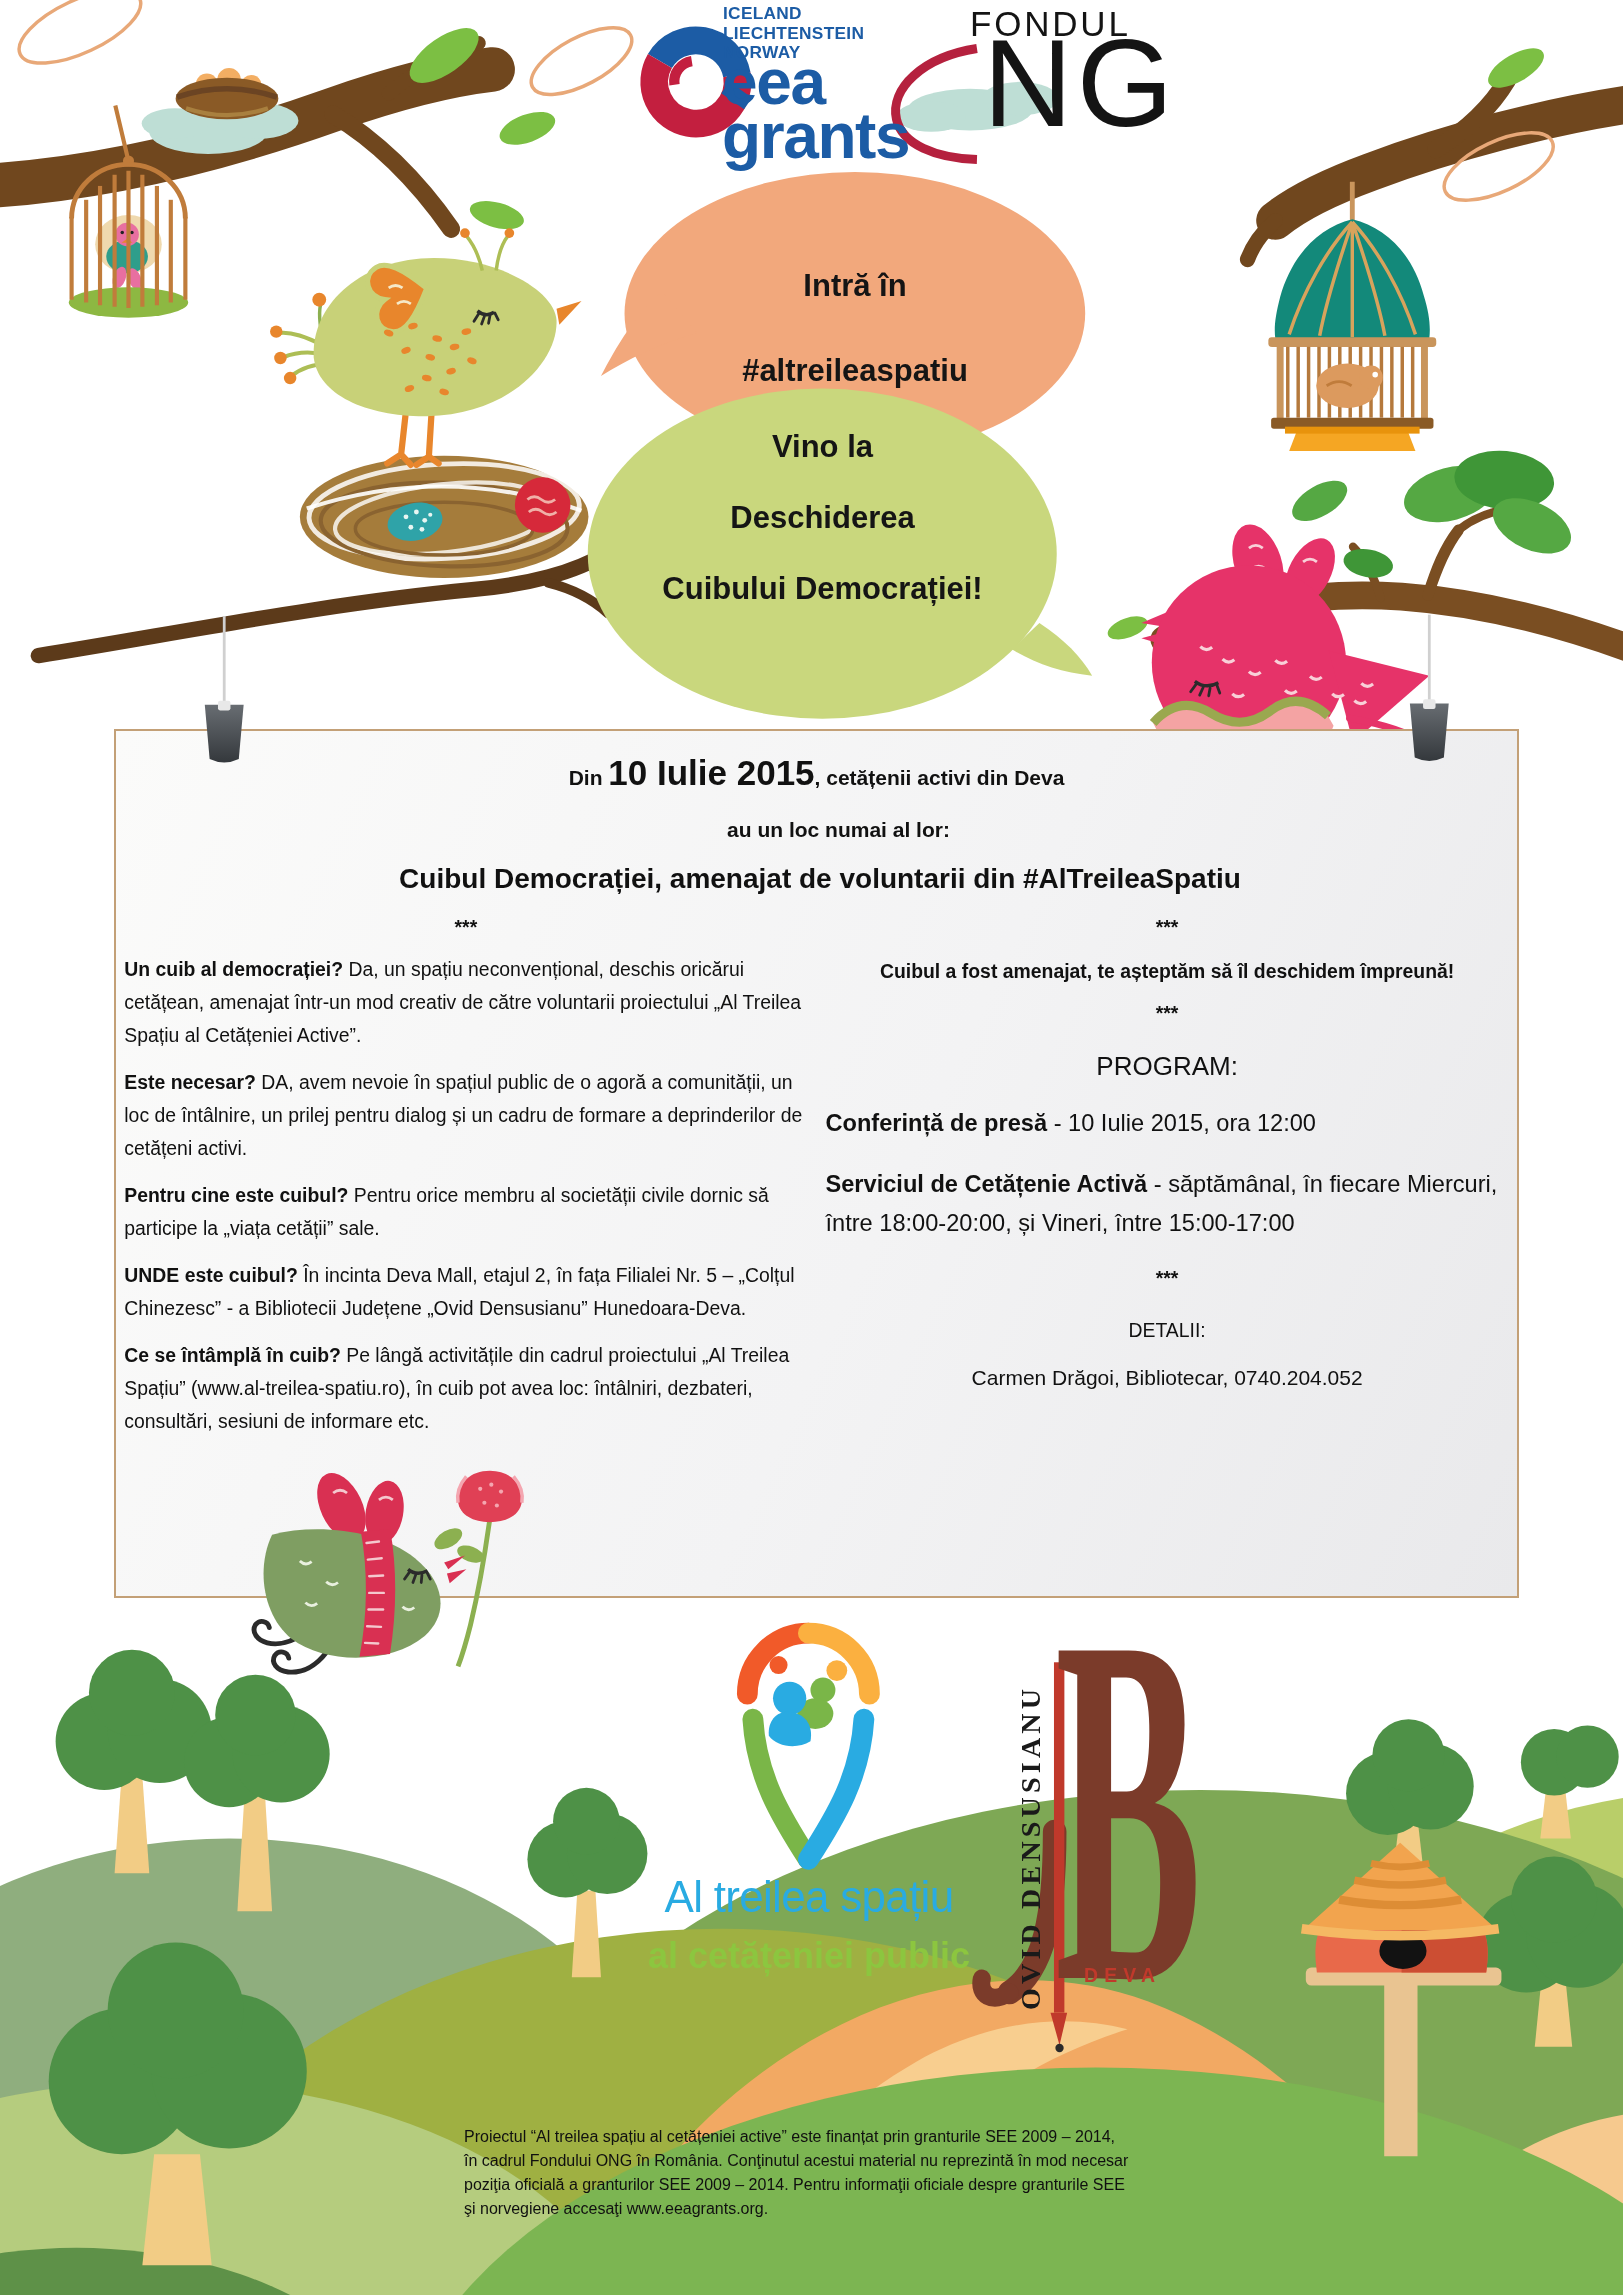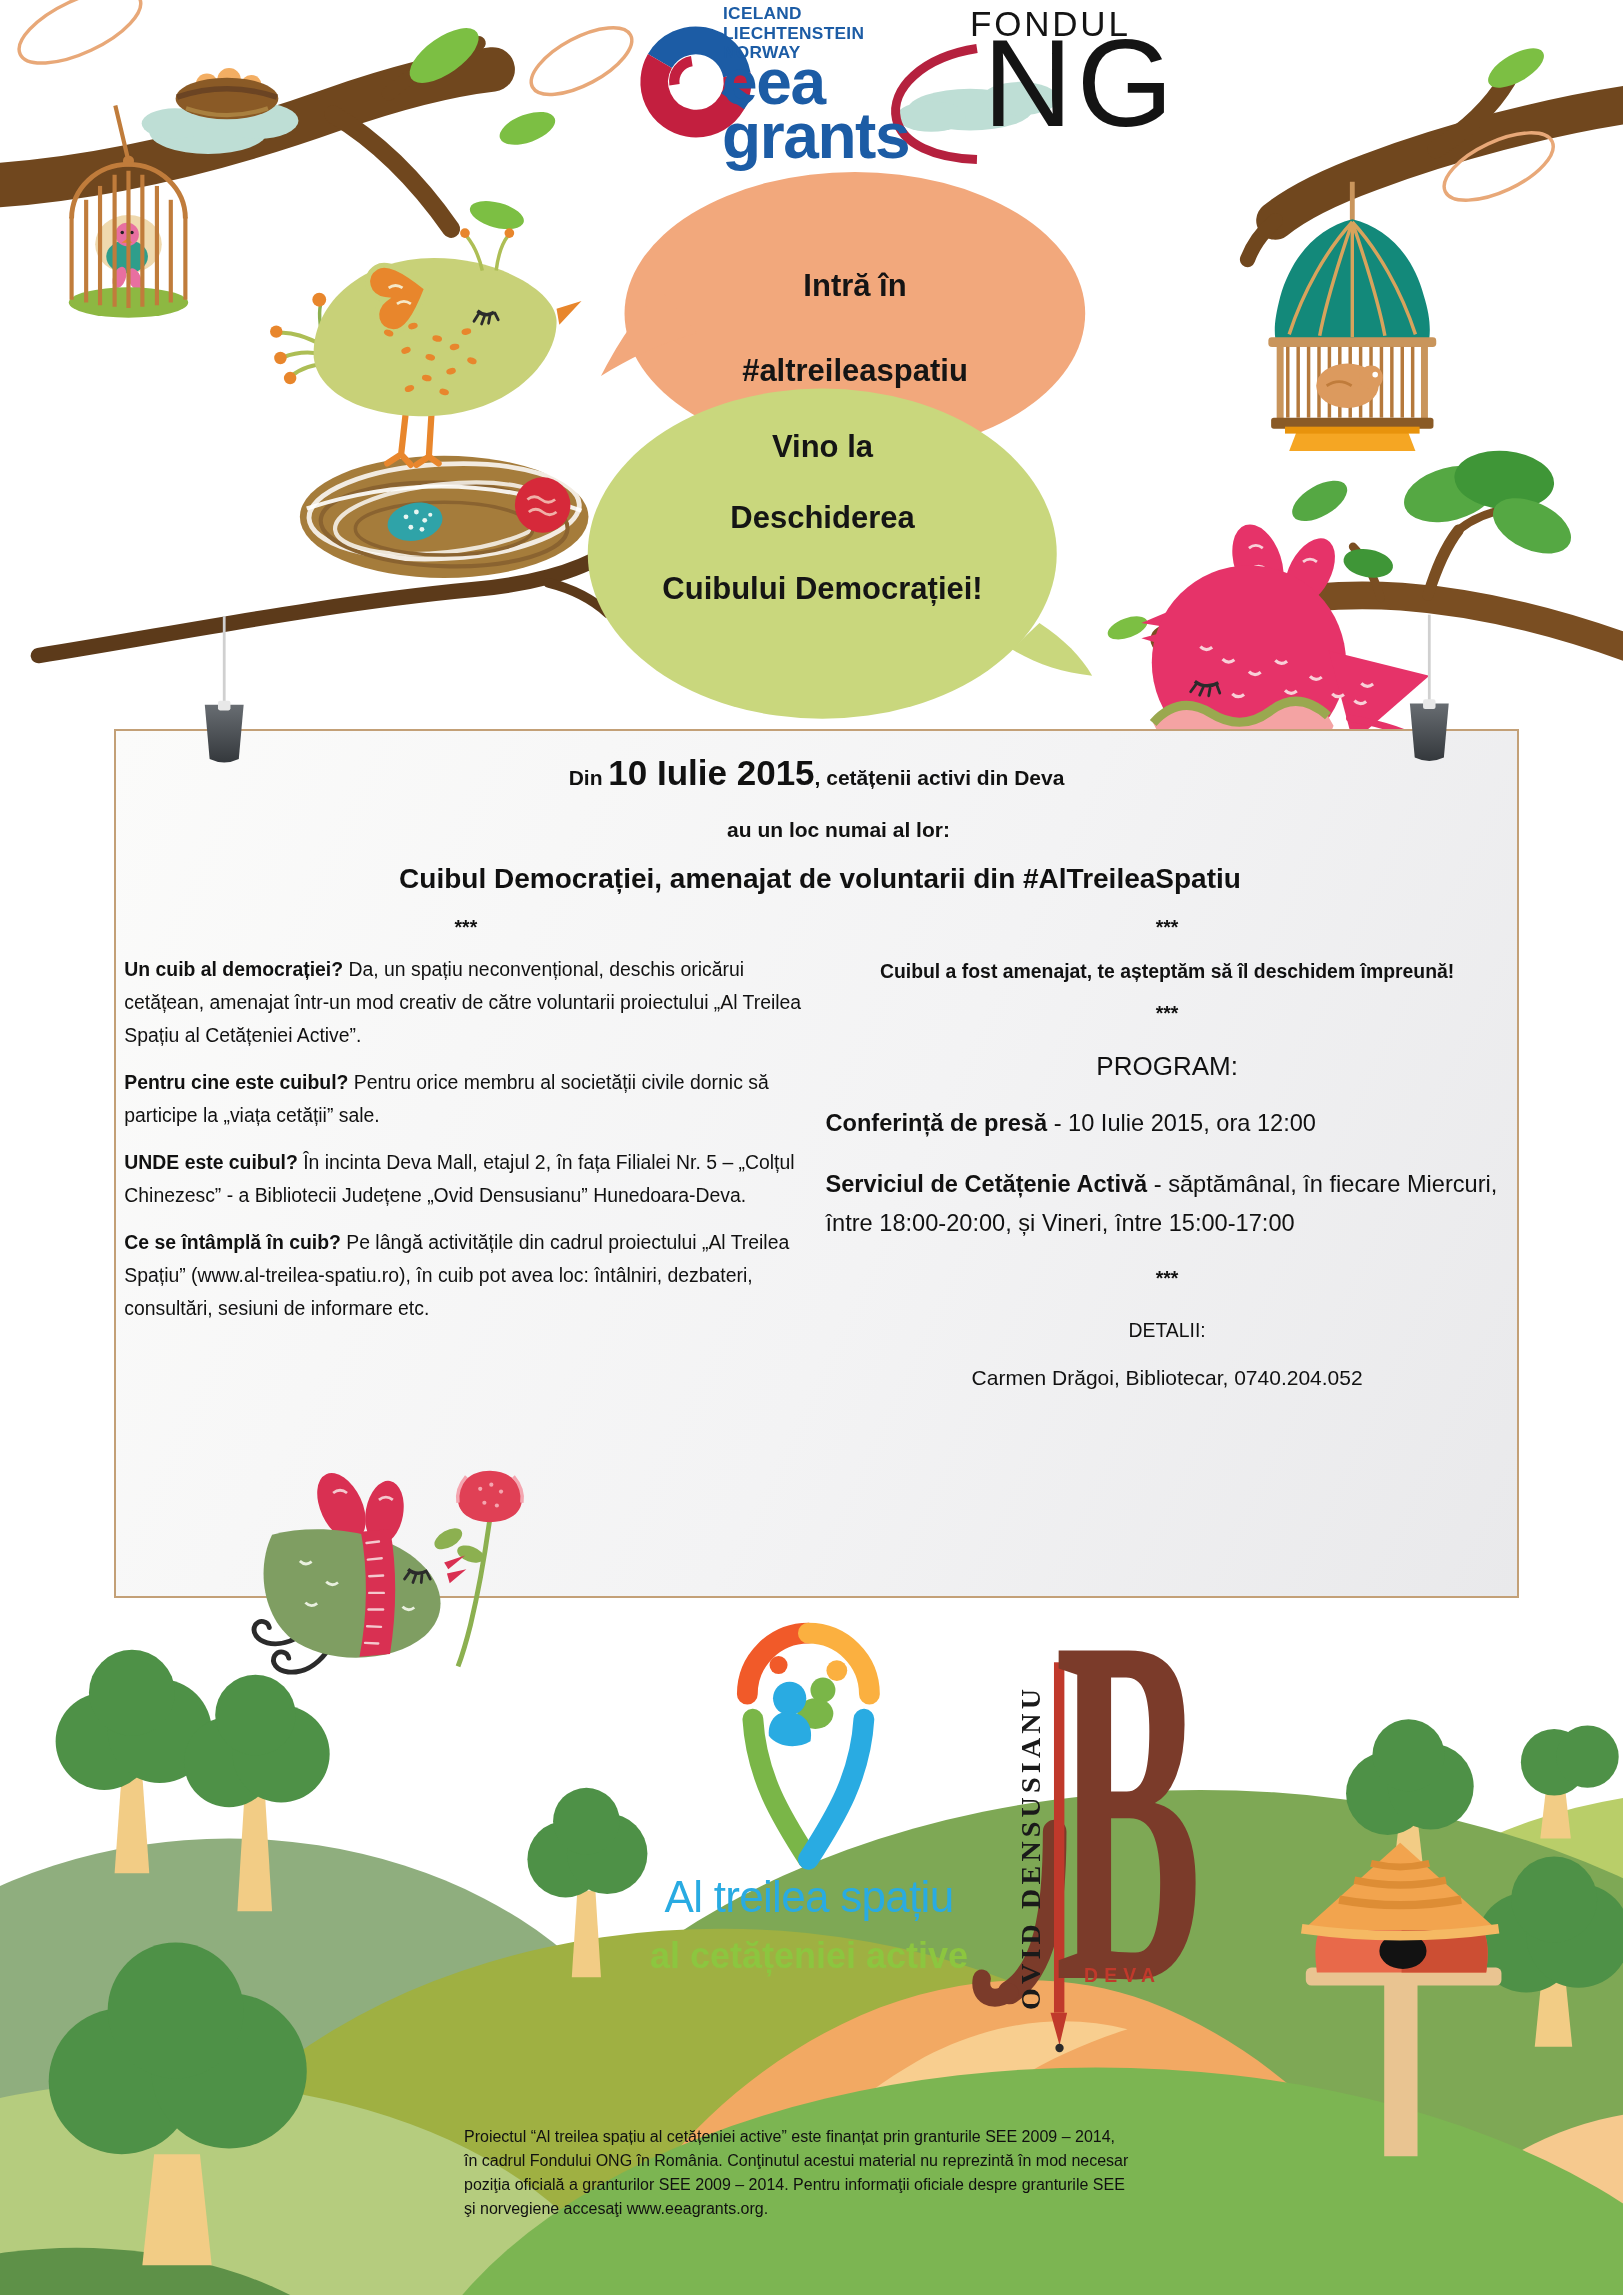--- a/index.html
+++ b/index.html
@@ -422,20 +422,21 @@
     <div class="p-header">
       <span>Din </span><span class="p-date">10 Iulie 2015</span><span>, cetățenii activi din Deva</span>
     </div>
     <div class="p-sub">au un loc numai al lor:</div>
     <div class="p-title">Cuibul Democrației, amenajat de voluntarii din #AlTreileaSpatiu</div>
 
     <div class="columns">
       <div class="col">
         <div class="stars">***</div>
         <div class="para"><b>Un cuib al democrației?</b><span> Da, un spațiu neconvențional, deschis oricărui cetățean, amenajat într-un mod creativ de către voluntarii proiectului „Al Treilea Spațiu al Cetățeniei Active”.</span></div>
+        <div class="para"><b>Este necesar?</b><span> DA, avem nevoie în spațiul public de o agoră a comunității, un loc de întâlnire, un prilej pentru dialog și un cadru de formare a deprinderilor de cetățeni activi.</span></div>
         <div class="para"><b>Pentru cine este cuibul?</b><span> Pentru orice membru al societății civile dornic să participe la „viața cetății” sale.</span></div>
         <div class="para"><b>UNDE este cuibul?</b><span> În incinta Deva Mall, etajul 2, în fața Filialei Nr. 5 – „Colțul Chinezesc” - a Bibliotecii Județene „Ovid Densusianu” Hunedoara-Deva.</span></div>
         <div class="para"><b>Ce se întâmplă în cuib?</b><span> Pe lângă activitățile din cadrul proiectului „Al Treilea Spațiu” (www.al-treilea-spatiu.ro), în cuib pot avea loc: întâlniri, dezbateri, consultări, sesiuni de informare etc.</span></div>
       </div>
 
       <div class="col">
         <div class="stars">***</div>
         <div class="r-intro">Cuibul a fost amenajat, te așteptăm să îl deschidem împreună!</div>
         <div class="stars r-stars2">***</div>
         <div class="r-program">PROGRAM:</div>
@@ -529,21 +530,21 @@
     <div>Intră în</div>
     <div>#altreileaspatiu</div>
   </div>
   <div class="abs bub bub-green">
     <div>Vino la</div>
     <div>Deschiderea</div>
     <div>Cuibului Democrației!</div>
   </div>
 
   <div class="abs atsp1">Al treilea spațiu</div>
-  <div class="abs atsp2">al cetățeniei active</div>
+  <div class="abs atsp2">al cetățeniei public</div>
   <div class="abs lib-vert">OVID DENSUSIANU</div>
   <div class="abs lib-b">B</div>
   <div class="abs lib-city">DEVA</div>
 
   <div class="abs footer-text">Proiectul “Al treilea spațiu al cetățeniei active” este finanțat prin granturile SEE 2009 – 2014,
 în cadrul Fondului ONG în România. Conţinutul acestui material nu reprezintă în mod necesar
 poziţia oficială a granturilor SEE 2009 – 2014. Pentru informaţii oficiale despre granturile SEE
 şi norvegiene accesaţi www.eeagrants.org.</div>
 </div>
 

